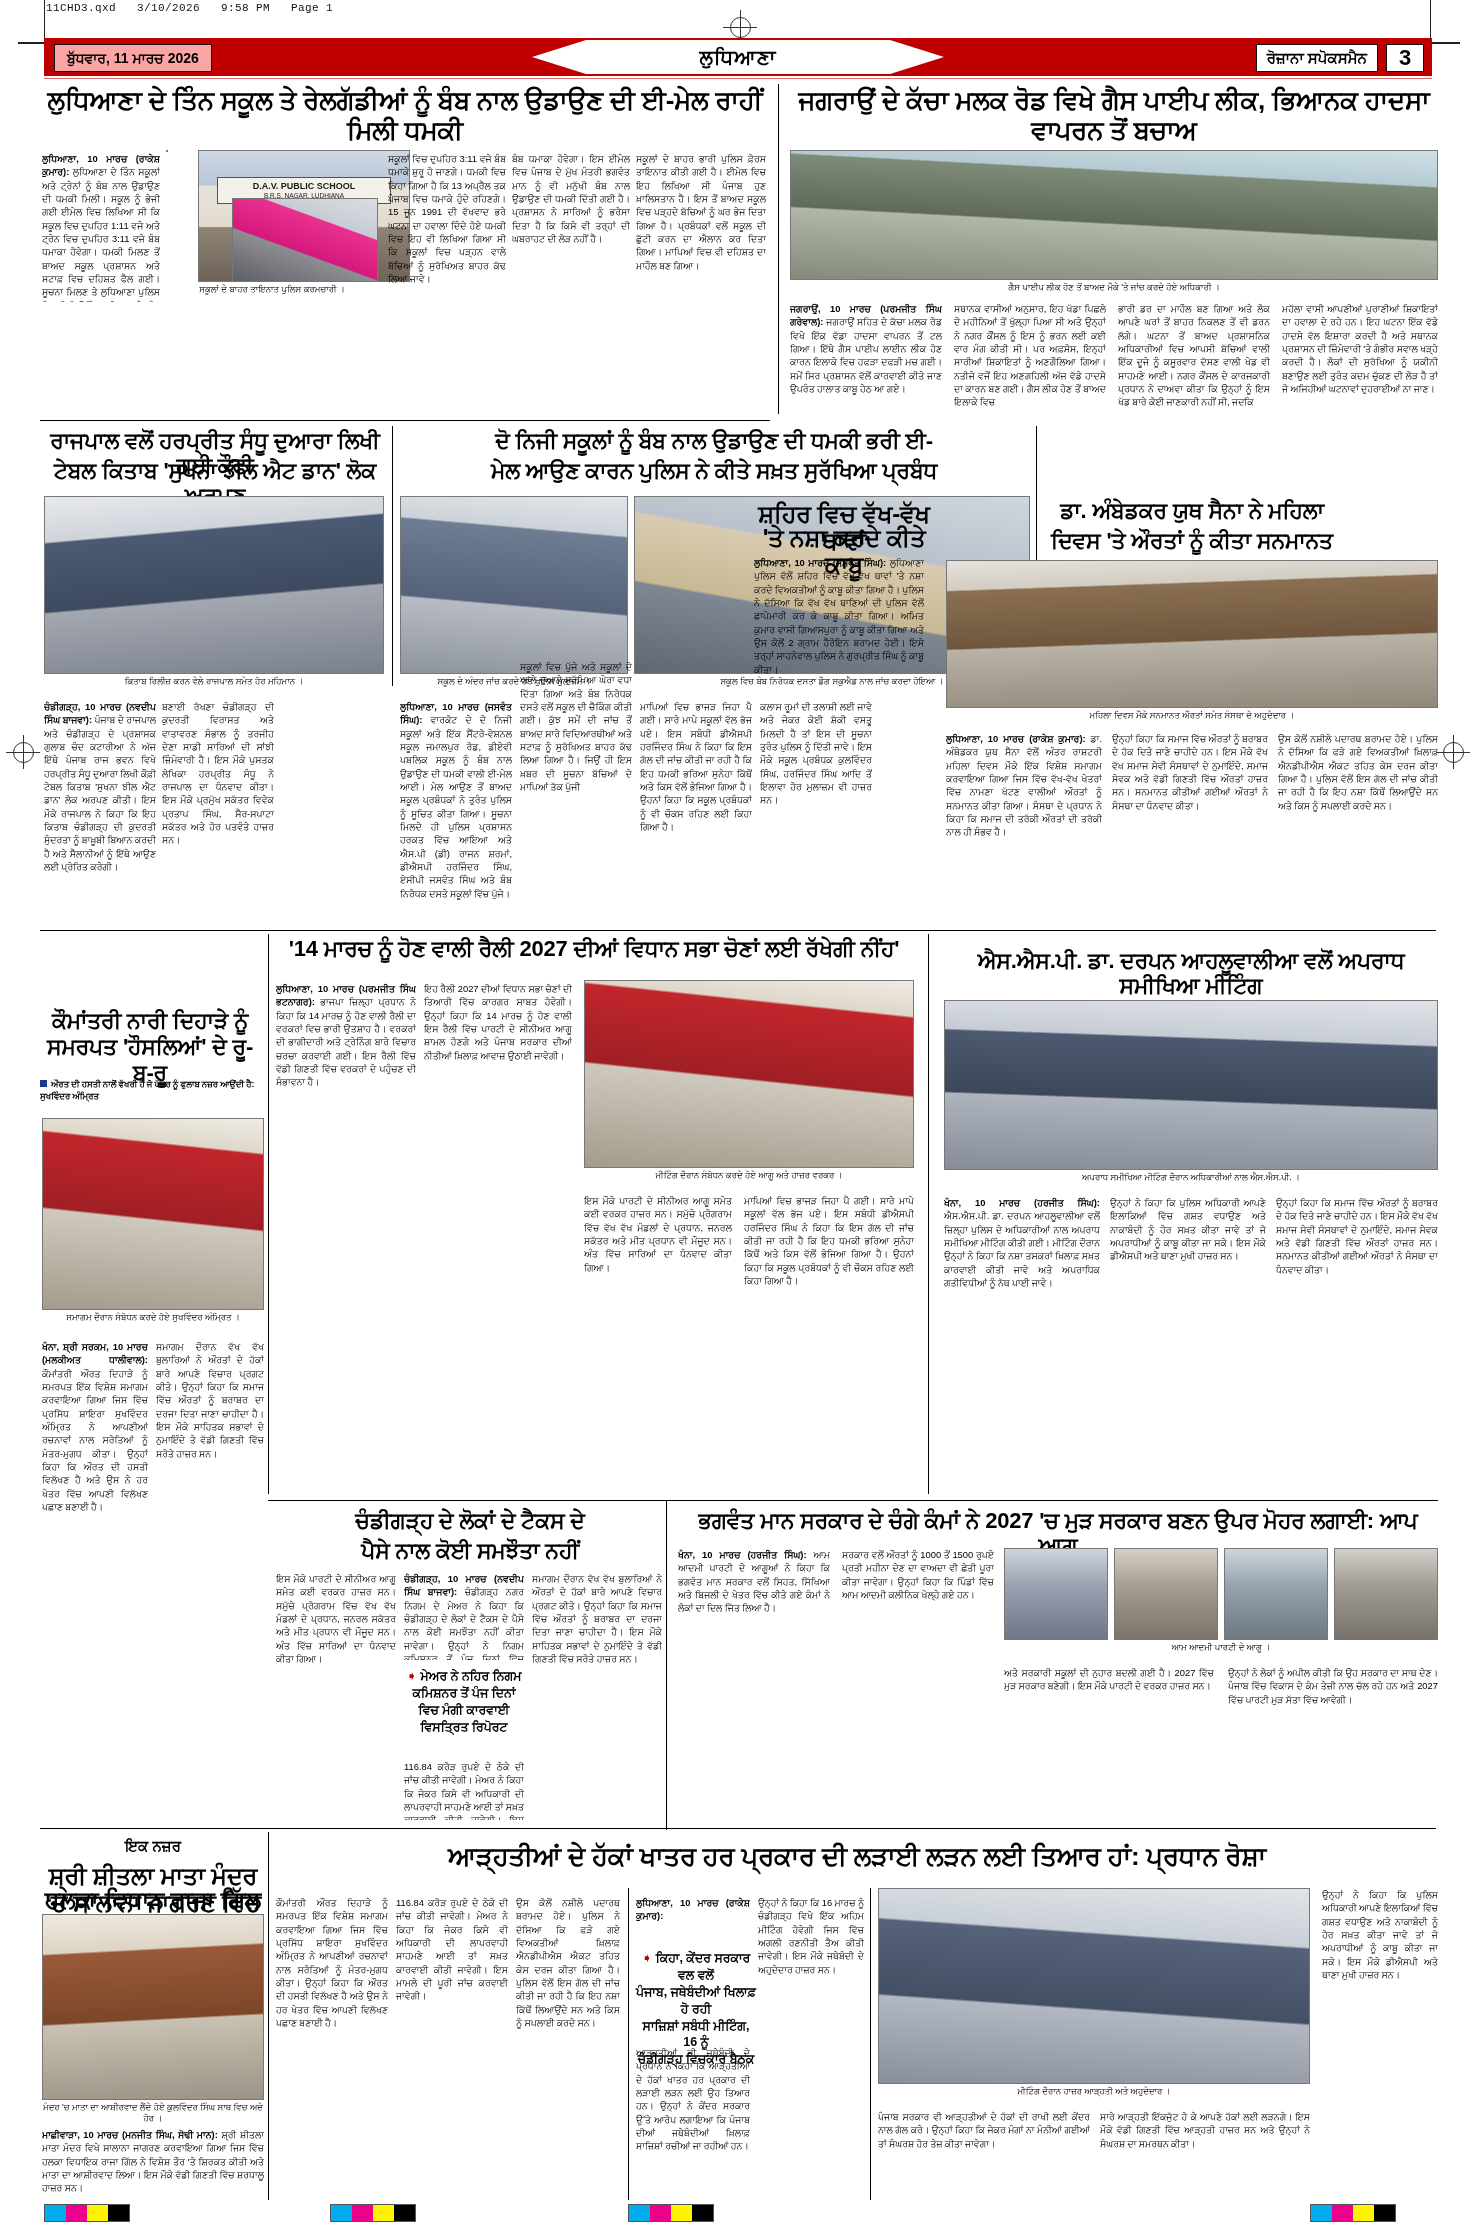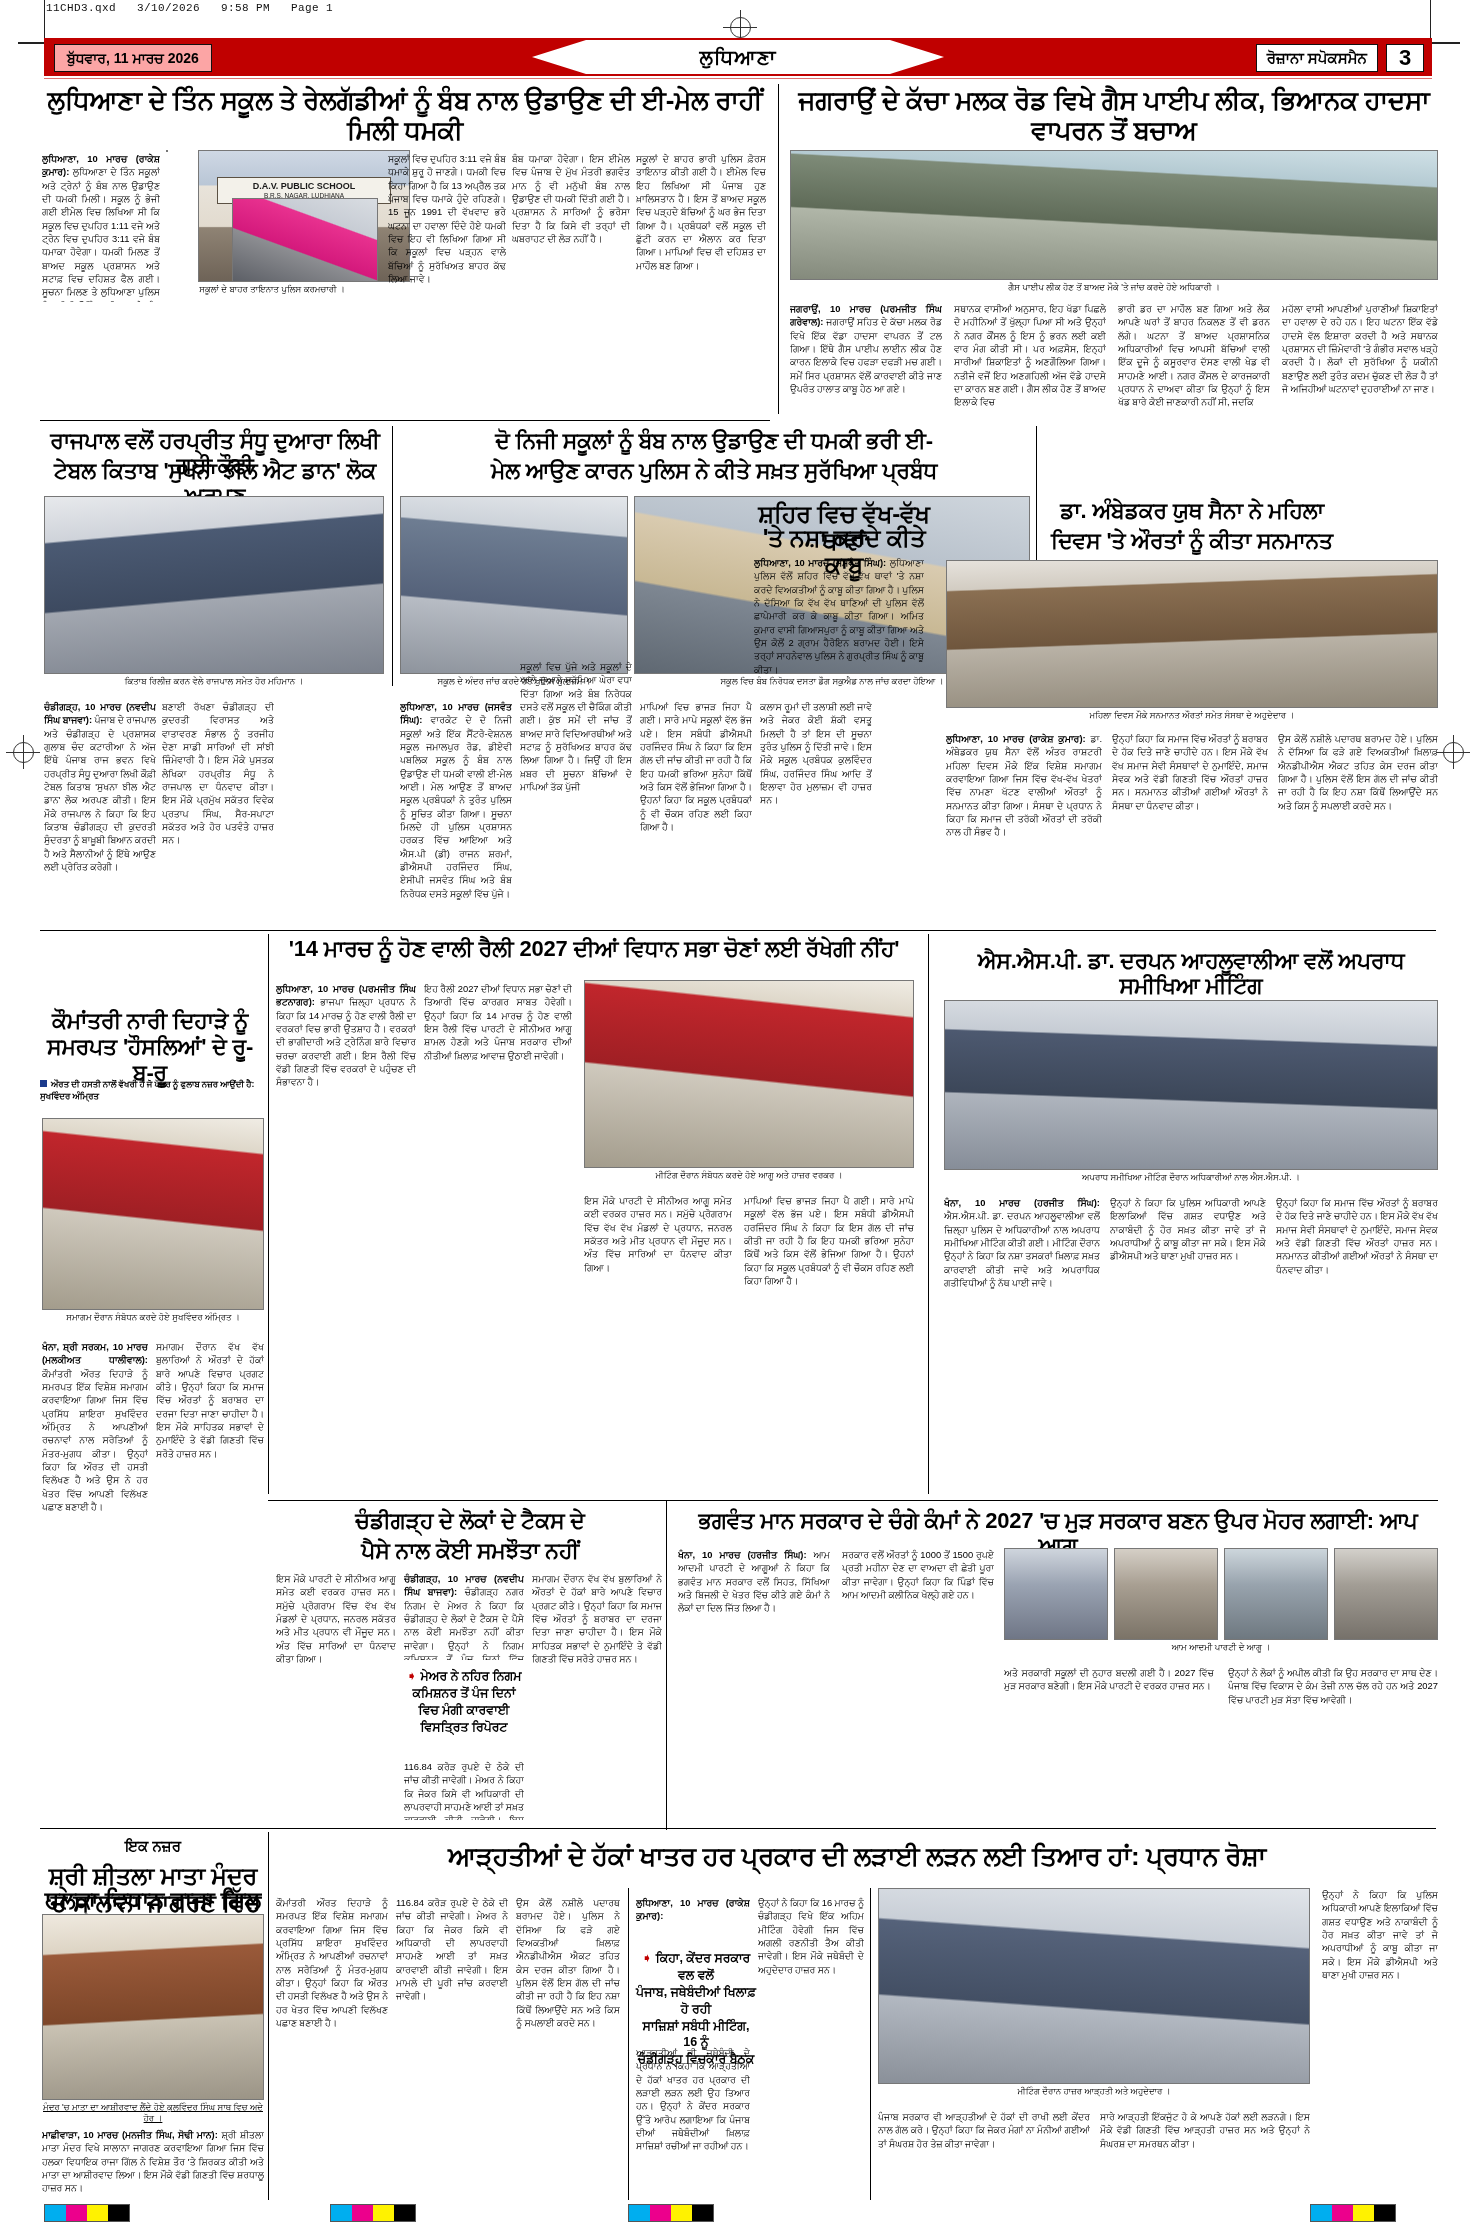--- a/index.html
+++ b/index.html
@@ -354,21 +354,21 @@
   <div class="rule-h" style="left:40px;top:1828px;width:1396px;"></div>
 
   <div class="kicker" style="left:42px;top:1836px;width:222px;font-size:15px;">
     <span style="font-weight:bold;">ਇਕ ਨਜ਼ਰ</span>
   </div>
 
   <div class="hl h3" style="left:42px;top:1862px;width:222px;">ਸ਼੍ਰੀ ਸ਼ੀਤਲਾ ਮਾਤਾ ਮੰਦਰ 'ਚ ਸਾਲਾਨਾ ਜਾਗਰਣ ਵਿਚ</div>
   <div class="hl h3" style="left:42px;top:1886px;width:222px;">ਹਲਕਾ ਵਿਧਾਨ ਰਾਜਾ ਗਿੱਲ ਨੇ ਕੀਤੀ ਸ਼ਿਰਕਤ</div>
 
   <div class="photo im-temple" style="left:42px;top:1914px;width:222px;height:186px;"></div>
-  <div class="cap" style="left:42px;top:2102px;width:222px;text-decoration:underline;">ਮੰਦਰ 'ਚ ਮਾਤਾ ਦਾ ਆਸ਼ੀਰਵਾਦ ਲੈਂਦੇ ਹੋਏ ਕੁਲਵਿੰਦਰ ਸਿੰਘ ਸਾਥ ਵਿਚ ਅਦੇ ਹੋਰ ।</div>
+  <div class="cap" style="left:42px;top:2102px;width:222px;">ਮੰਦਰ 'ਚ ਮਾਤਾ ਦਾ ਆਸ਼ੀਰਵਾਦ ਲੈਂਦੇ ਹੋਏ ਕੁਲਵਿੰਦਰ ਸਿੰਘ ਸਾਥ ਵਿਚ ਅਦੇ ਹੋਰ ।</div>
 
   <div class="col" style="left:42px;top:2128px;width:222px;height:70px;">
     <b>ਮਾਛੀਵਾੜਾ, 10 ਮਾਰਚ (ਮਨਜੀਤ ਸਿੰਘ, ਸੋਢੀ ਮਾਨ):</b>
     <span>ਸ਼੍ਰੀ ਸ਼ੀਤਲਾ ਮਾਤਾ ਮੰਦਰ ਵਿਖੇ ਸਾਲਾਨਾ ਜਾਗਰਣ ਕਰਵਾਇਆ ਗਿਆ ਜਿਸ ਵਿੱਚ ਹਲਕਾ ਵਿਧਾਇਕ ਰਾਜਾ ਗਿੱਲ ਨੇ ਵਿਸ਼ੇਸ਼ ਤੌਰ 'ਤੇ ਸ਼ਿਰਕਤ ਕੀਤੀ ਅਤੇ ਮਾਤਾ ਦਾ ਆਸ਼ੀਰਵਾਦ ਲਿਆ। ਇਸ ਮੌਕੇ ਵੱਡੀ ਗਿਣਤੀ ਵਿੱਚ ਸ਼ਰਧਾਲੂ ਹਾਜ਼ਰ ਸਨ।</span>
   </div>
 
   <div class="hl h1" style="left:276px;top:1842px;width:1162px;">ਆੜ੍ਹਤੀਆਂ ਦੇ ਹੱਕਾਂ ਖਾਤਰ ਹਰ ਪ੍ਰਕਾਰ ਦੀ ਲੜਾਈ ਲੜਨ ਲਈ ਤਿਆਰ ਹਾਂ: ਪ੍ਰਧਾਨ ਰੋਸ਼ਾ</div>
 
   <div class="rule-v" style="left:268px;top:1832px;height:368px;"></div>
   <div class="rule-v" style="left:628px;top:1888px;height:312px;"></div>

